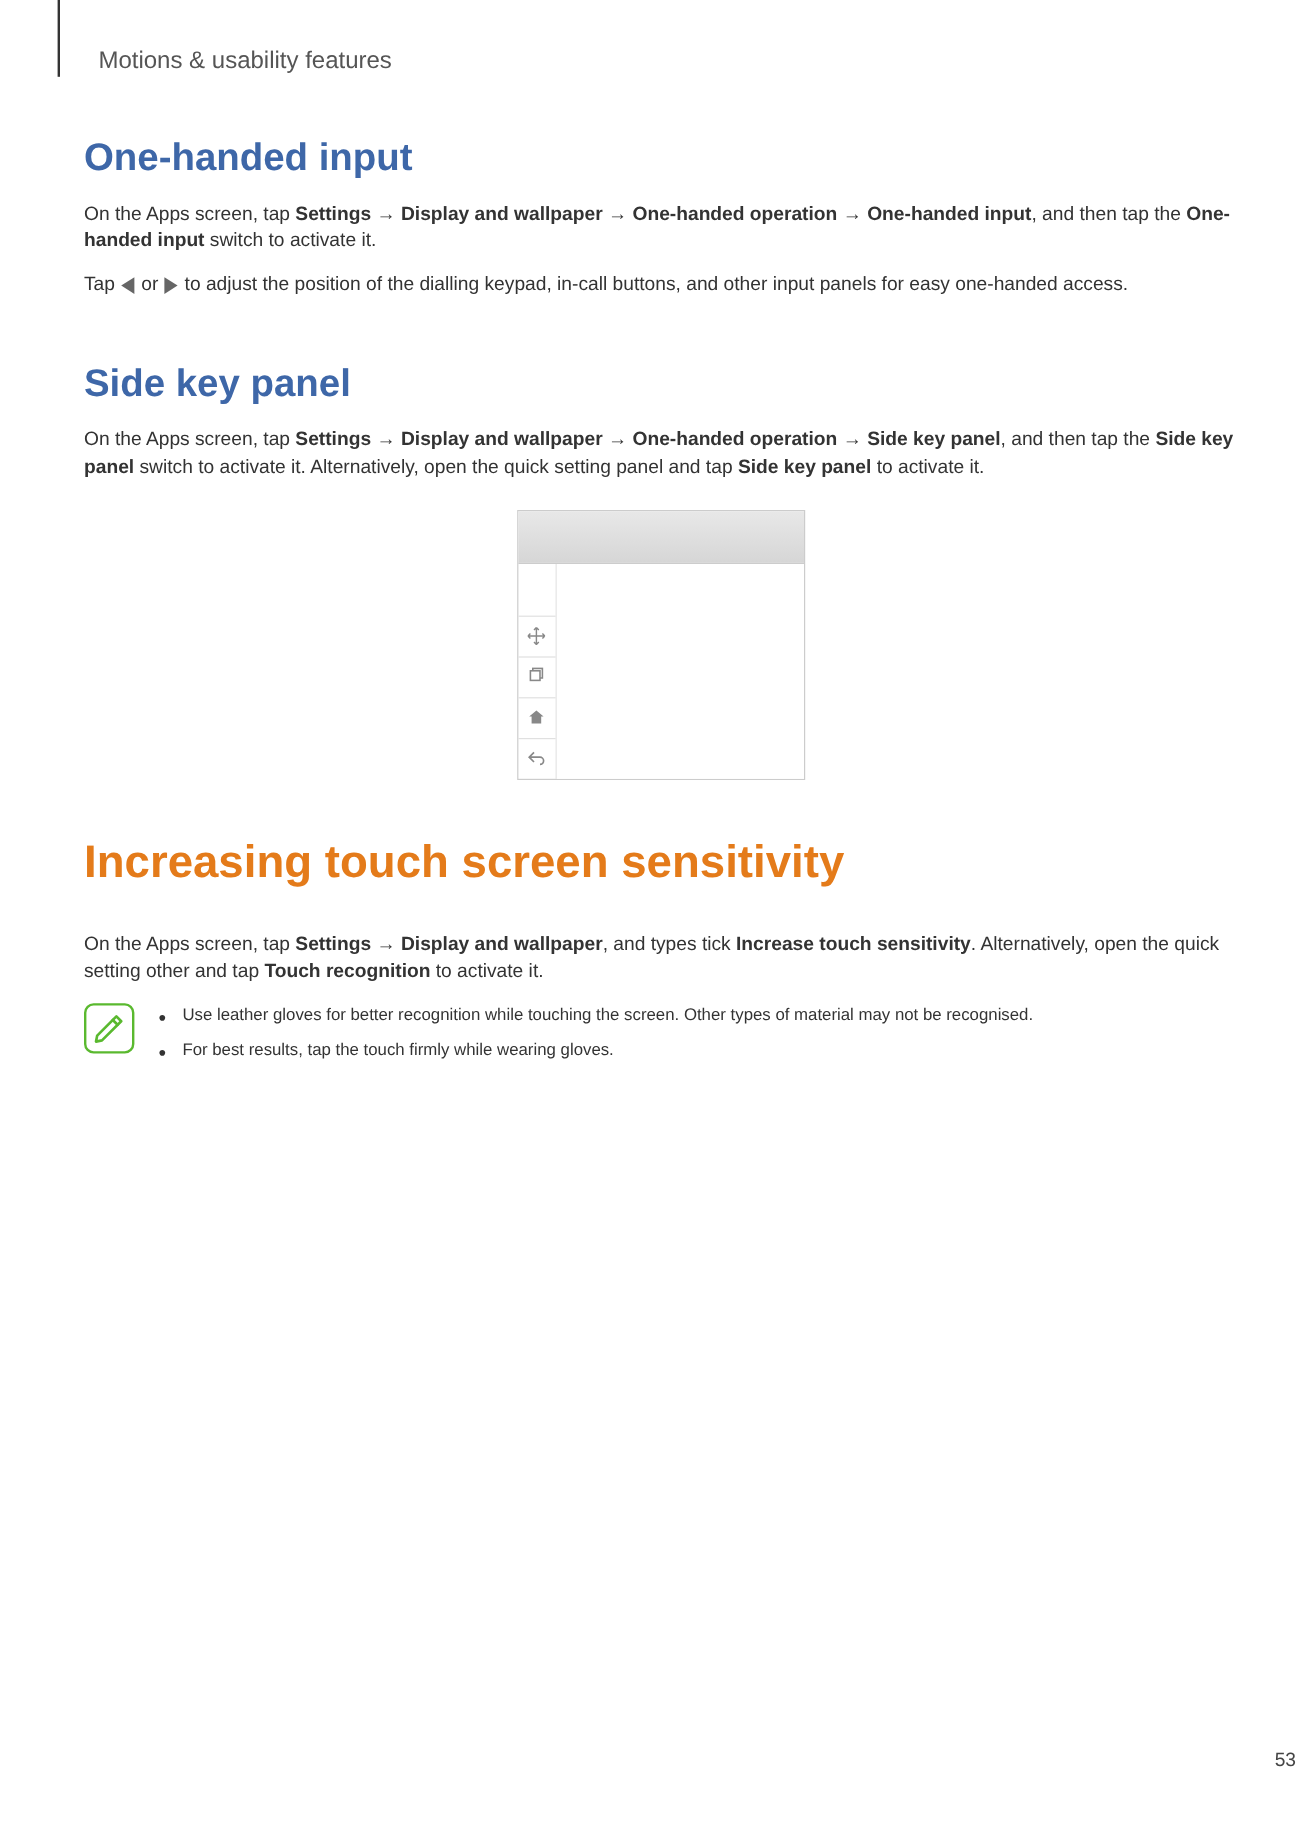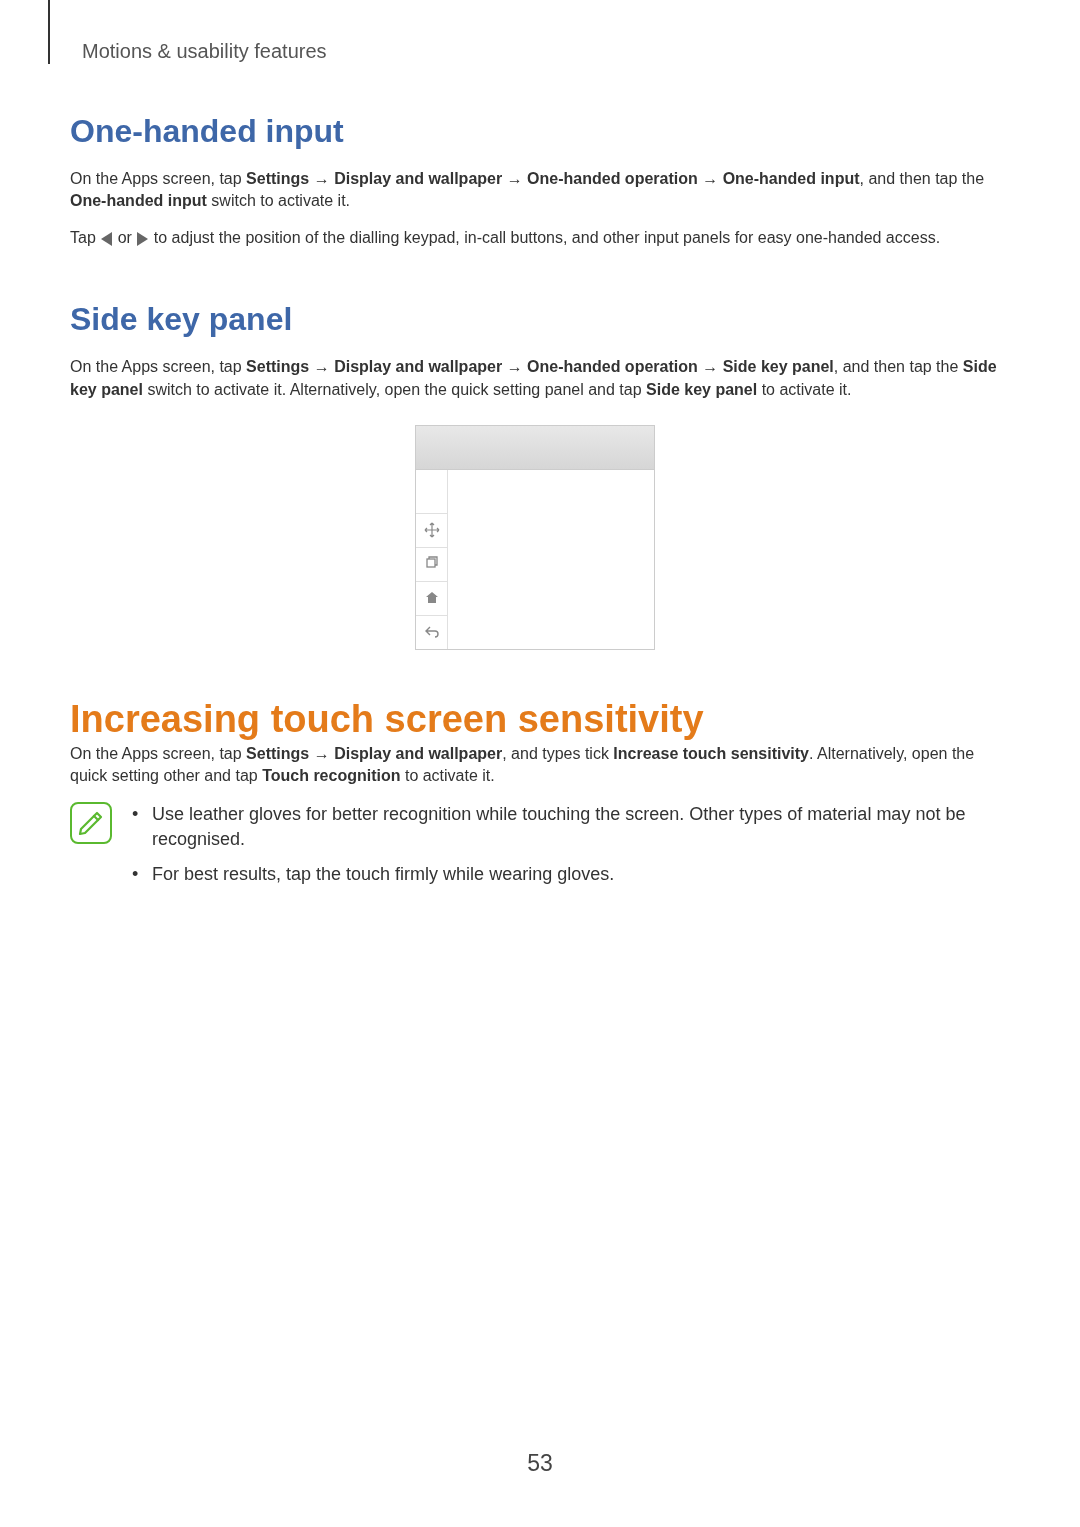--- a/index.html
+++ b/index.html
@@ -9,21 +9,21 @@
     }
     body {
       width: 1080px;
       height: 1527px;
       background: #fff;
       font-family: Arial, Helvetica, sans-serif;
       color: #222;
       position: relative;
     }
     .page {
-      padding: 40px 80px 0 70px;
+      padding: 40px 49px 0 70px;
     }
     .header-rule {
       position: absolute;
       left: 48px;
       top: 0;
       width: 2px;
       height: 64px;
       background: #333;
     }
     .breadcrumb {
@@ -37,21 +37,21 @@
       color: #3e67a8;
       font-size: 32px;
       font-weight: bold;
       margin-bottom: 18px;
     }
     .h1 {
       color: #e47b1a;
       font-size: 38px;
       font-weight: bold;
       margin-top: 48px;
-      margin-bottom: 2px;
+      margin-bottom: 36px;
     }
     .para {
       font-size: 16px;
       line-height: 1.4;
       margin-bottom: 14px;
       color: #333;
     }
     .bold {
       font-weight: bold;
     }
@@ -142,39 +142,39 @@
       width: 28px;
       height: 28px;
     }
     .bullets {
       list-style: none;
       padding-left: 0;
     }
     .bullets li {
       position: relative;
       padding-left: 24px;
-      font-size: 18px;
+      font-size: 14px;
       line-height: 1.4;
       margin-bottom: 10px;
       color: #333;
     }
     .bullets li::before {
       content: "•";
       position: absolute;
       left: 4px;
       top: 0;
       font-size: 18px;
     }
     .page-number {
       position: absolute;
       bottom: 50px;
       left: 0;
       width: 100%;
-      text-align: center;
-      font-size: 23px;
+      text-align: right;
+      font-size: 16px;
       color: #444;
     }
     .section-gap {
       height: 38px;
     }
   </style>
 </head>
 <body>
 
 <div class="header-rule"></div>

